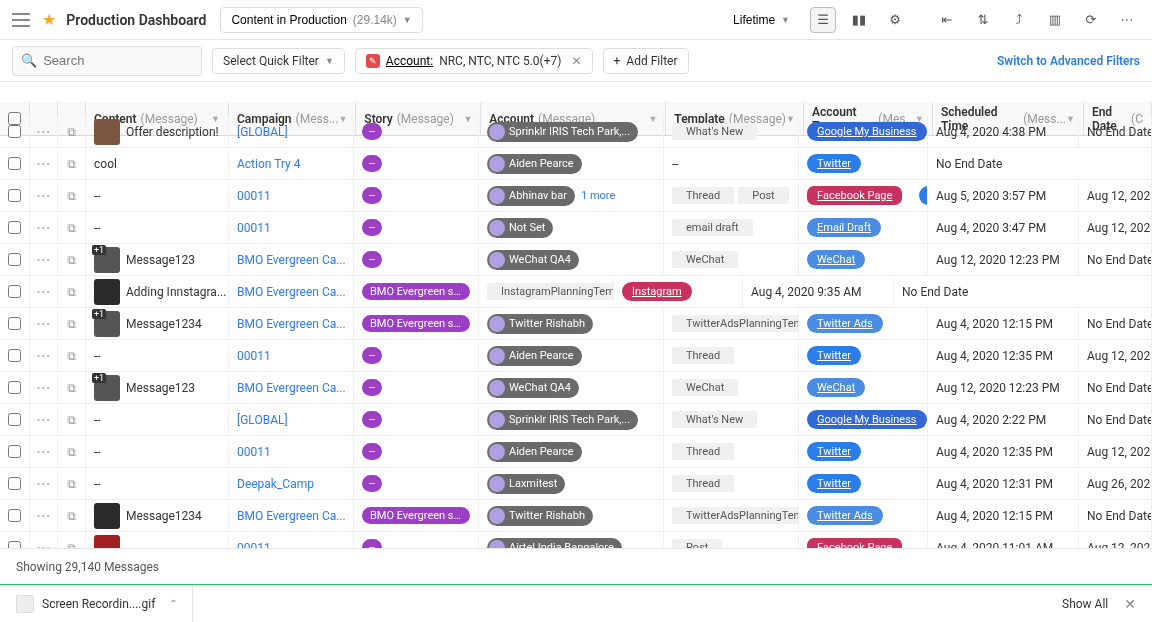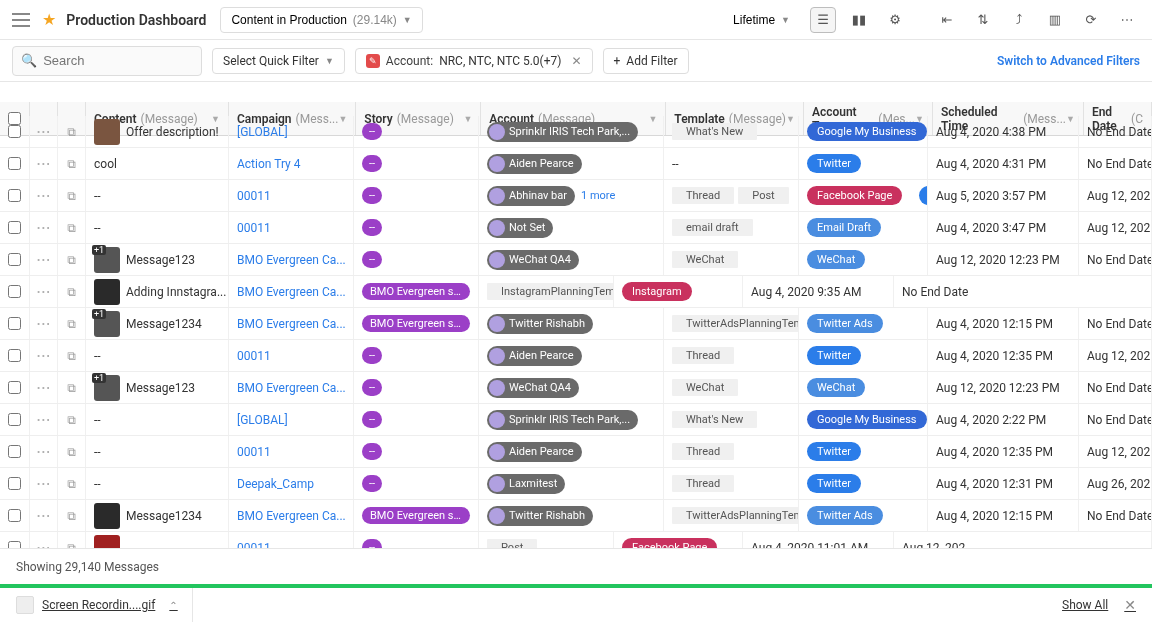--- a/index.html
+++ b/index.html
@@ -17,21 +17,21 @@
 .icon-btn { width: 26px; height: 26px; display: flex; align-items: center; justify-content: center; border-radius: 4px; cursor: pointer; color: #555; }
 .icon-btn.active { border: 1px solid #bdbdbd; background: #f5f5f5; }
 .chev { font-size: 9px; color: #888; }
 
 
 .filter-bar { display: flex; align-items: center; height: 42px; padding: 0 12px; gap: 10px; border-bottom: 1px solid #e6e6e6; }
 .search-box { flex: 0 0 190px; height: 30px; border: 1px solid #ddd; border-radius: 4px; display: flex; align-items: center; padding: 0 8px; gap: 6px; background: #fafafa; }
 .search-box input { border: none; outline: none; font-size: 13px; color: #555; background: transparent; width: 100%; }
 .filter-pill { border: 1px solid #ddd; border-radius: 4px; padding: 5px 10px; font-size: 12px; display: inline-flex; align-items: center; gap: 6px; cursor: pointer; background: #fff; }
 .filter-pill .red-dot { width: 14px; height: 14px; background: #e34b4b; border-radius: 3px; display: inline-flex; align-items: center; justify-content: center; color: #fff; font-size: 9px; }
-.filter-pill .label { color: #404040; }
+.filter-pill .label { color: #000000; text-decoration: underline; }
 .filter-pill .val { color: #333; }
 .filter-pill .x { color: #888; margin-left: 4px; }
 .adv-link { margin-left: auto; color: #2b7de9; font-size: 12px; font-weight: 600; cursor: pointer; }
 
 
 .thead { display: flex; height: 34px; align-items: center; border-bottom: 1px solid #d8d8d8; background: #f8f8f8; font-size: 12px; margin-top: 20px; }
 .thead .th { border-right: 1px solid #e2e2e2; height: 100%; display: flex; align-items: center; padding: 0 8px; position: relative; }
 .thead .th .lbl { font-weight: 600; }
 .thead .th .sub { color: #999; margin-left: 4px; }
 .thead .th .sortchev { margin-left: auto; color: #aaa; font-size: 9px; }
@@ -57,34 +57,34 @@
 .row .copy { color: #999; cursor: pointer; font-size: 12px; }
 .thumb { width: 26px; height: 26px; background: #6a4a3a; border-radius: 3px; margin-right: 6px; flex-shrink: 0; position: relative; }
 .thumb .badge { position: absolute; left: -2px; top: -2px; background: #333; color: #fff; font-size: 9px; padding: 0 2px; border-radius: 2px; }
 .link { color: #2b7de9; cursor: pointer; }
 .story-pill { background: #9b3fc7; color: #fff; border-radius: 10px; padding: 2px 8px; font-size: 11px; display: inline-block; max-width: 100%; overflow: hidden; text-overflow: ellipsis; }
 .acct-pill { background: #6a6a6a; color: #fff; border-radius: 11px; padding: 2px 8px 2px 2px; font-size: 11px; display: inline-flex; align-items: center; gap: 4px; max-width: 100%; justify-content: center; }
 .acct-pill .av { width: 16px; height: 16px; border-radius: 50%; background: #b0a0e0; display: inline-block; flex-shrink: 0; }
 .acct-pill .txt { overflow: hidden; text-overflow: ellipsis; white-space: nowrap; }
 .more-link { color: #2b7de9; font-size: 11px; margin-left: 6px; }
 .template-pill { background: #f0f0f0; color: #555; border-radius: 1px; padding: 2px 14px; font-size: 11px; display: inline-block; margin-right: 4px; }
-.at-pill { color: #fff; border-radius: 11px; padding: 3px 10px; font-size: 11px; display: inline-block; margin-right: 17px; }
+.at-pill { color: #fff; border-radius: 11px; padding: 3px 10px; font-size: 11px; display: inline-block; margin-right: 17px; text-decoration: underline; }
 .at-gmb { background: #3268d6; }
 .at-tw { background: #2b7de9; }
-.at-fb { background: #c9315e; }
+.at-fb { background: #c9315e; border-radius: 7px; }
 .at-ed { background: #4a8de0; }
 .at-wc { background: #4a8de0; }
 .at-ig { background: #c9315e; }
 .at-ta { background: #4a8de0; }
 
 input[type=checkbox] { width: 13px; height: 13px; cursor: pointer; }
 
 
 .status-bar { position: absolute; bottom: 38px; left: 0; right: 0; height: 36px; border-top: 1px solid #e6e6e6; display: flex; align-items: center; padding: 0 16px; font-size: 12px; color: #555; }
-.dl-bar { position: absolute; bottom: 0; left: 0; right: 0; height: 38px; border-top: 4px solid #22c55e; display: flex; align-items: center; padding: 0 16px; font-size: 12px; background: #fff; text-decoration: underline; }
+.dl-bar { position: absolute; bottom: 0; left: 0; right: 0; height: 38px; border-top: 1px solid #22c55e; display: flex; align-items: center; padding: 0 16px; font-size: 12px; background: #fff; }
 .dl-item { display: flex; align-items: center; gap: 8px; border-right: 1px solid #e6e6e6; padding-right: 14px; height: 100%; }
 .dl-thumb { width: 18px; height: 18px; background: #eee; border: 1px solid #ddd; border-radius: 2px; }
 .dl-chev { color: #888; font-size: 10px; margin-left: 6px; cursor: pointer; }
 .dl-right { margin-left: auto; display: flex; align-items: center; gap: 16px; }
 .dl-right .x { color: #888; cursor: pointer; font-size: 14px; }
 </style>
 </head>
 <body>
 
 <div class="header">
@@ -251,23 +251,20 @@
           <span class="av"></span>
           <span class="txt">Aiden Pearce</span>
         </span>
       </div>
       <div class="col-template">
         <span>--</span>
       </div>
       <div class="col-accttype">
         <span class="at-pill at-tw">Twitter</span>
       </div>
-      <div class="col-sched">
-        <span>Aug 4, 2020 4:31 PM</span>
-      </div>
       <div class="col-end">
         <span>No End Date</span>
       </div>
     </div>
     <div class="row">
       <div class="col-chk">
         <input type="checkbox" style="">
       </div>
       <div class="col-dots">
         <span class="dots">⋮</span>
@@ -703,20 +700,26 @@
       </div>
       <div class="col-content">
         <span class="thumb" style="background:#a02020"></span>
         <span>--</span>
       </div>
       <div class="col-campaign">
         <span class="link">00011</span>
       </div>
       <div class="col-story">
         <span class="story-pill" style="padding:2px 7px;">--</span>
+      </div>
+      <div class="col-account">
+        <span class="acct-pill">
+          <span class="av"></span>
+          <span class="txt">Airtel India Bangalore</span>
+        </span>
       </div>
       <div class="col-template">
         <span class="template-pill">Post</span>
       </div>
       <div class="col-accttype">
         <span class="at-pill at-fb">Facebook Page</span>
       </div>
       <div class="col-sched">
         <span>Aug 4, 2020 11:01 AM</span>
       </div>

